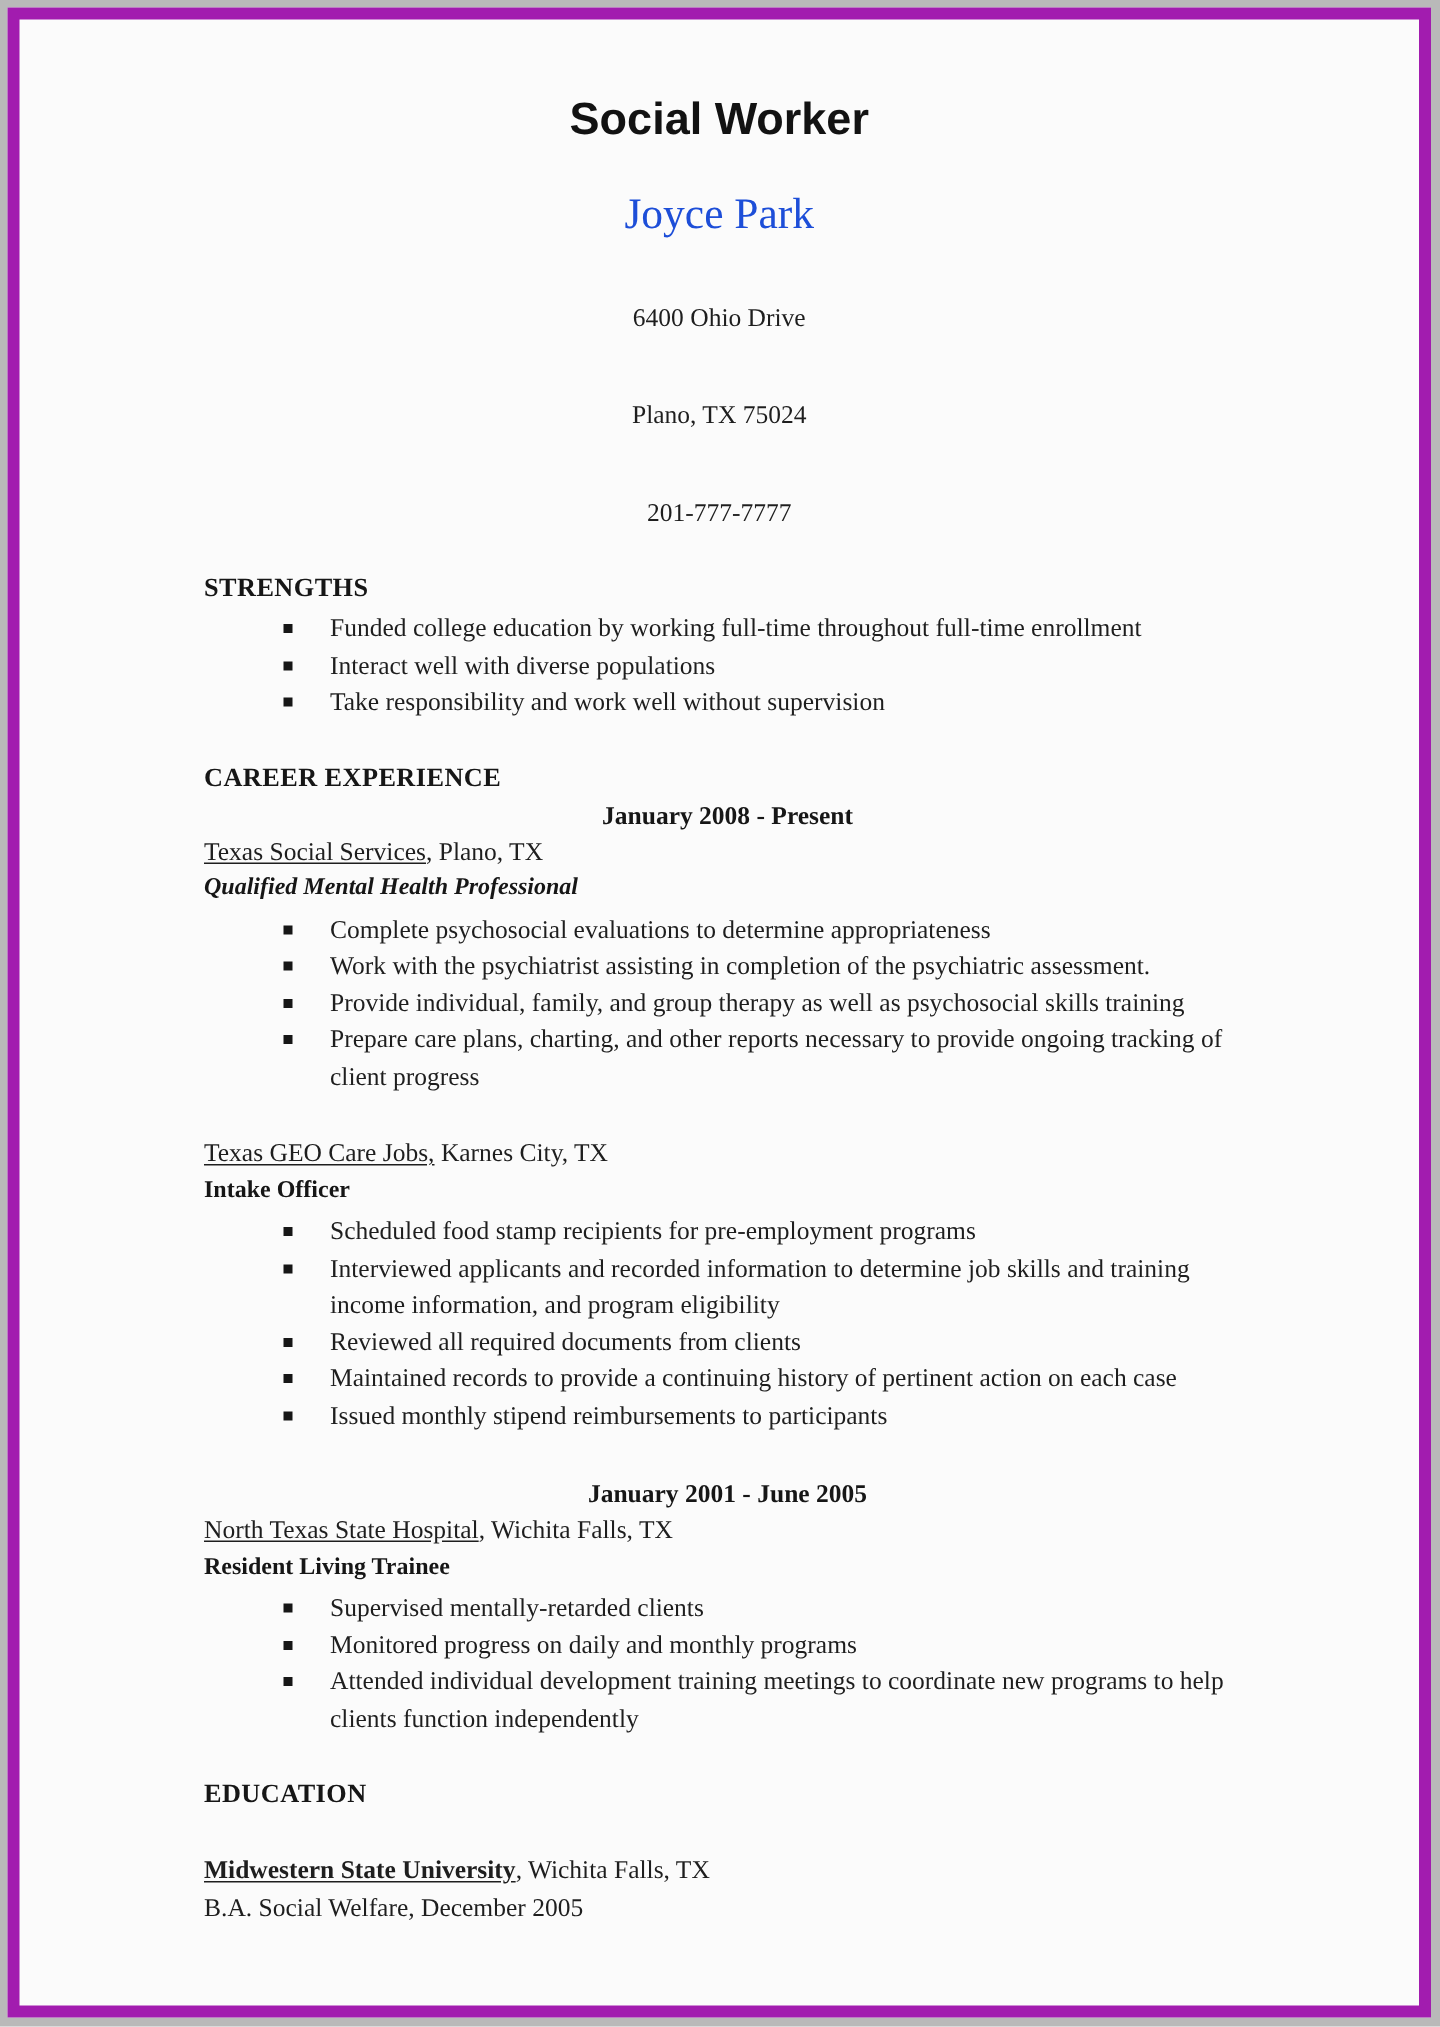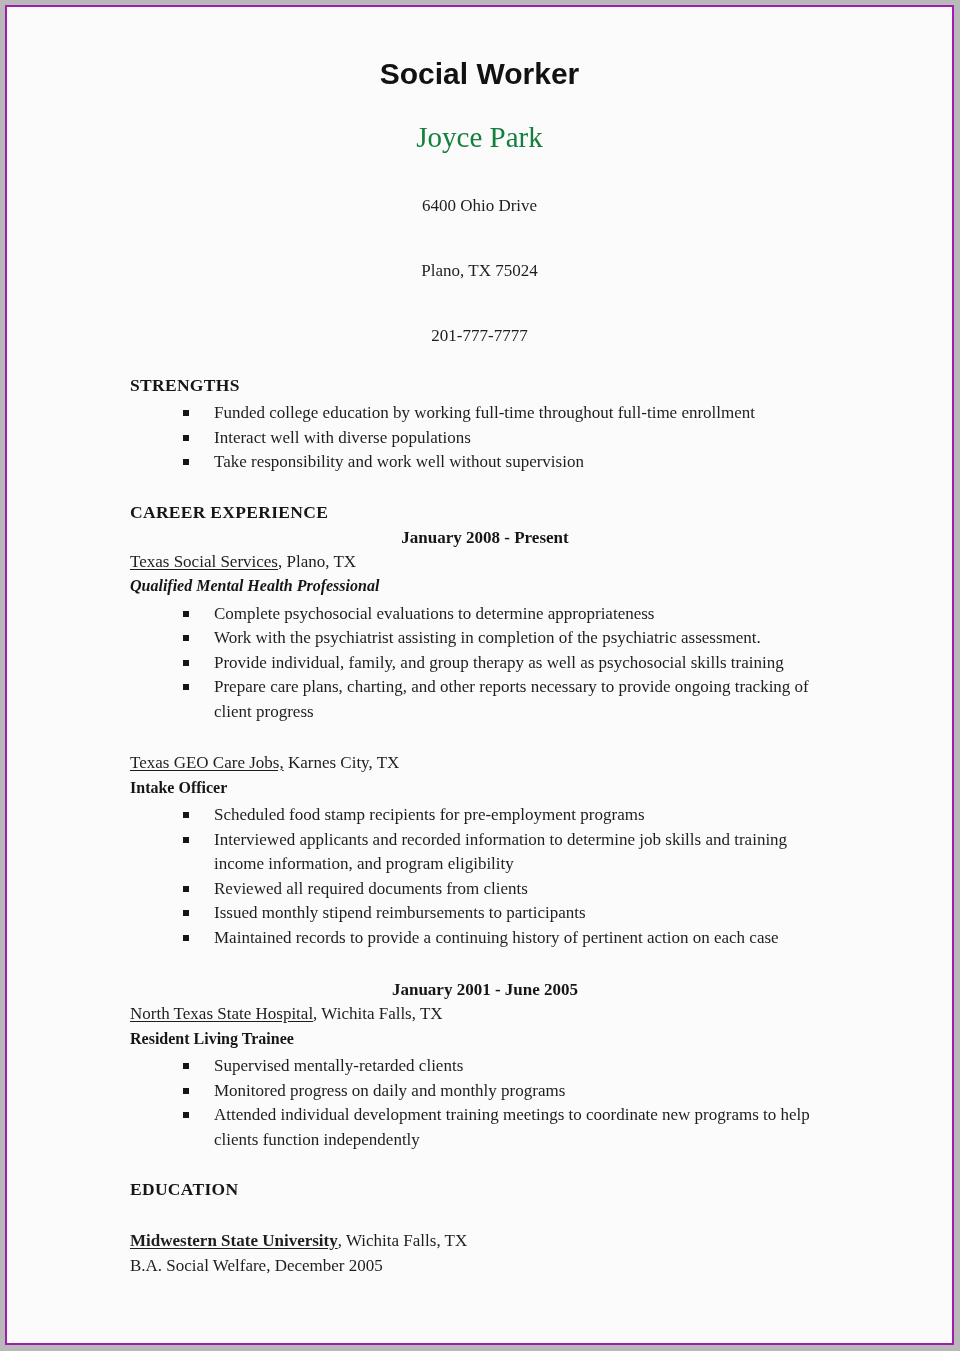--- a/index.html
+++ b/index.html
@@ -8,39 +8,39 @@
     background: #b9b9b9;
     font-family: "Liberation Serif", serif;
     color: #1e1e1e;
     position: relative;
     overflow: hidden;
   }
   .page {
     position: absolute;
     left: 5px; top: 5px; right: 6px; bottom: 6px;
     background: #fbfbfb;
-    border: 2px solid #a21caf;
+    border: 8px solid #a21caf;
     box-sizing: border-box;
     overflow: hidden;
   }
   .doc-title {
     margin-top: 50px;
     text-align: center;
     font-family: "Liberation Sans", sans-serif;
     font-weight: bold;
     font-size: 30px;
     line-height: 34px;
     color: #121212;
   }
   .person-name {
     margin-top: 30px;
     text-align: center;
     font-size: 29px;
     line-height: 32px;
-    color: #15803d;
+    color: #1d4ed8;
   }
   .addr-block { margin-top: 7px; }
   .addr {
     text-align: center;
     font-size: 17px;
     line-height: 25px;
     margin-top: 40px;
   }
   .content {
     margin: 0 112px 0 123px;
@@ -137,22 +137,22 @@
 
     <div class="job">
       <div class="job-company">
         <span class="u">Texas GEO Care Jobs,</span><span> Karnes City, TX</span>
       </div>
       <div class="job-title">Intake Officer</div>
       <ul class="bullets">
         <li>Scheduled food stamp recipients for pre-employment programs</li>
         <li>Interviewed applicants and recorded information to determine job skills and training income information, and program eligibility</li>
         <li>Reviewed all required documents from clients</li>
+        <li>Maintained records to provide a continuing history of pertinent action on each case</li>
         <li>Issued monthly stipend reimbursements to participants</li>
-        <li>Maintained records to provide a continuing history of pertinent action on each case</li>
       </ul>
     </div>
 
     <div class="job">
       <div class="job-dates">January 2001 - June 2005</div>
       <div class="job-company">
         <span class="u">North Texas State Hospital</span><span>, Wichita Falls, TX</span>
       </div>
       <div class="job-title">Resident Living Trainee</div>
       <ul class="bullets">

